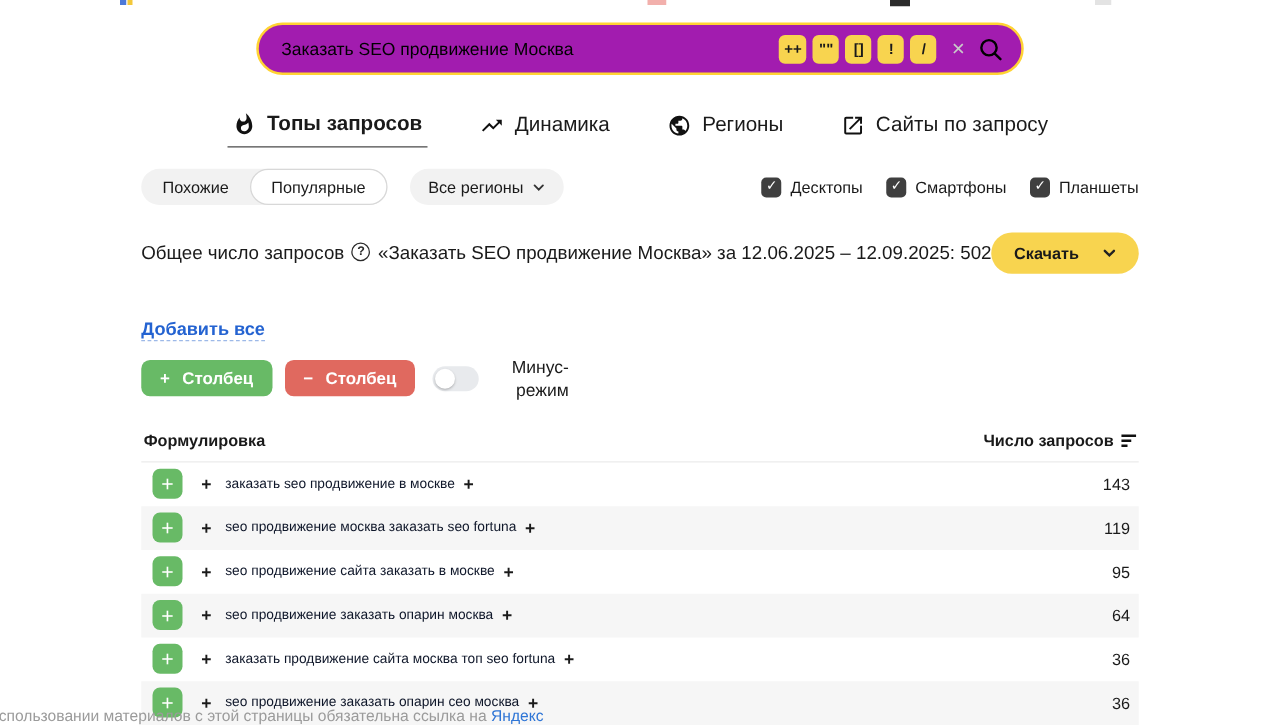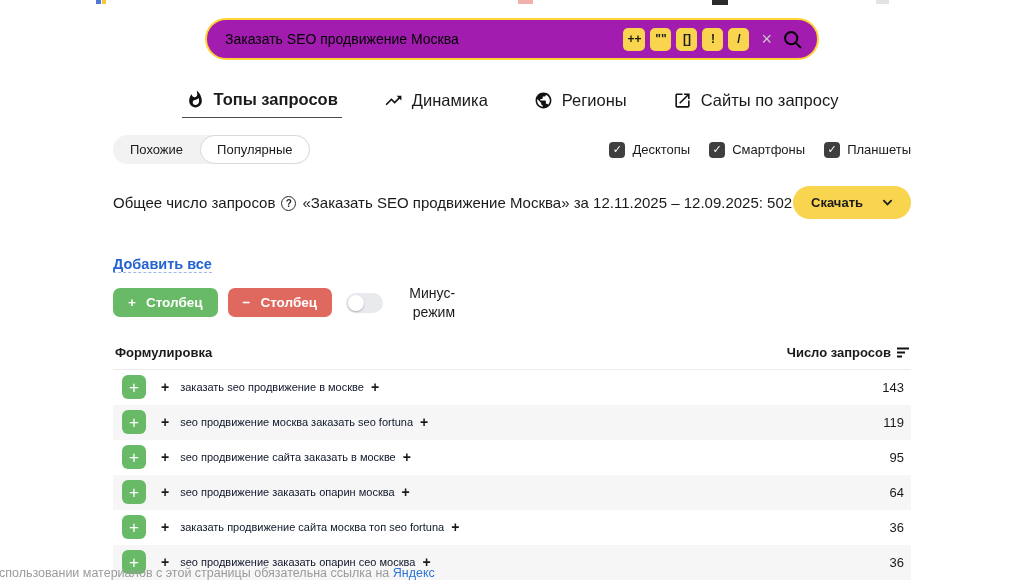--- a/index.html
+++ b/index.html
@@ -40,21 +40,21 @@
   .dropdown { background:#f2f2f2; border-radius:16px; padding:7px 15px; font-size:13px;
               display:flex; gap:7px; align-items:center; cursor:pointer; white-space:nowrap; }
   .chev svg { width:10px; height:10px; display:block; }
   .devices { display:flex; gap:19px; }
   .device { display:flex; align-items:center; gap:7px; font-size:13px; cursor:pointer; white-space:nowrap; }
   .cb { width:16px; height:16px; background:#3f3f3f; border-radius:4px; color:#fff;
         display:flex; align-items:center; justify-content:center; font-size:11px; line-height:1; }
 
   
   .total-row { display:flex; justify-content:space-between; align-items:center; margin-top:22px; }
-  .total-text { font-size:15px; display:flex; align-items:flex-end; gap:6px; flex-wrap:nowrap; white-space:nowrap; }
+  .total-text { font-size:15px; display:flex; align-items:flex-start; gap:6px; flex-wrap:nowrap; white-space:nowrap; }
   .help-icon { width:15px; height:15px; border:1.4px solid #2a2a2a; border-radius:50%;
                display:inline-flex; align-items:center; justify-content:center;
                font-size:10px; font-weight:700; color:#2a2a2a; }
   .download-btn { background:#f8d44f; border-radius:17px; padding:9px 18px; font-size:13px; font-weight:700;
                   display:flex; align-items:center; gap:19px; cursor:pointer; }
   .download-btn svg { width:11px; height:11px; }
 
   
   .add-all { display:inline-block; margin-top:37px; font-weight:700; font-size:14.5px; color:#2463d1;
              border-bottom:1px dashed #9db9e8; cursor:pointer; }
@@ -149,20 +149,28 @@
 
 <div class="container">
 
   
   <div class="filter-row">
     <div class="filter-left">
       <div class="seg-group">
         <span class="seg">Похожие</span>
         <span class="seg active">Популярные</span>
       </div>
+      <div class="dropdown">
+        <span>Все регионы</span>
+        <span class="chev">
+          <svg viewBox="0 0 12 12" fill="none" stroke="#333" stroke-width="1.8" stroke-linecap="round">
+              <polyline points="2,4 6,8 10,4"></polyline>
+            </svg>
+        </span>
+      </div>
     </div>
     <div class="devices">
       <label class="device">
         <span class="cb">✓</span>
         <span>Десктопы</span>
       </label>
       <label class="device">
         <span class="cb">✓</span>
         <span>Смартфоны</span>
       </label>
@@ -171,21 +179,21 @@
         <span>Планшеты</span>
       </label>
     </div>
   </div>
 
   
   <div class="total-row">
     <div class="total-text">
       <span>Общее число запросов</span>
       <span class="help-icon">?</span>
-      <span>«Заказать SEO продвижение Москва» за 12.11.2025 – 12.09.2025: 502</span>
+      <span>«Заказать SEO продвижение Москва» за 12.06.2025 – 12.09.2025: 502</span>
     </div>
     <div class="download-btn">
       <span>Скачать</span>
       <svg viewBox="0 0 12 12" fill="none" stroke="#222" stroke-width="2" stroke-linecap="round">
           <polyline points="2,4 6,8 10,4"></polyline>
         </svg>
     </div>
   </div>
 
   

